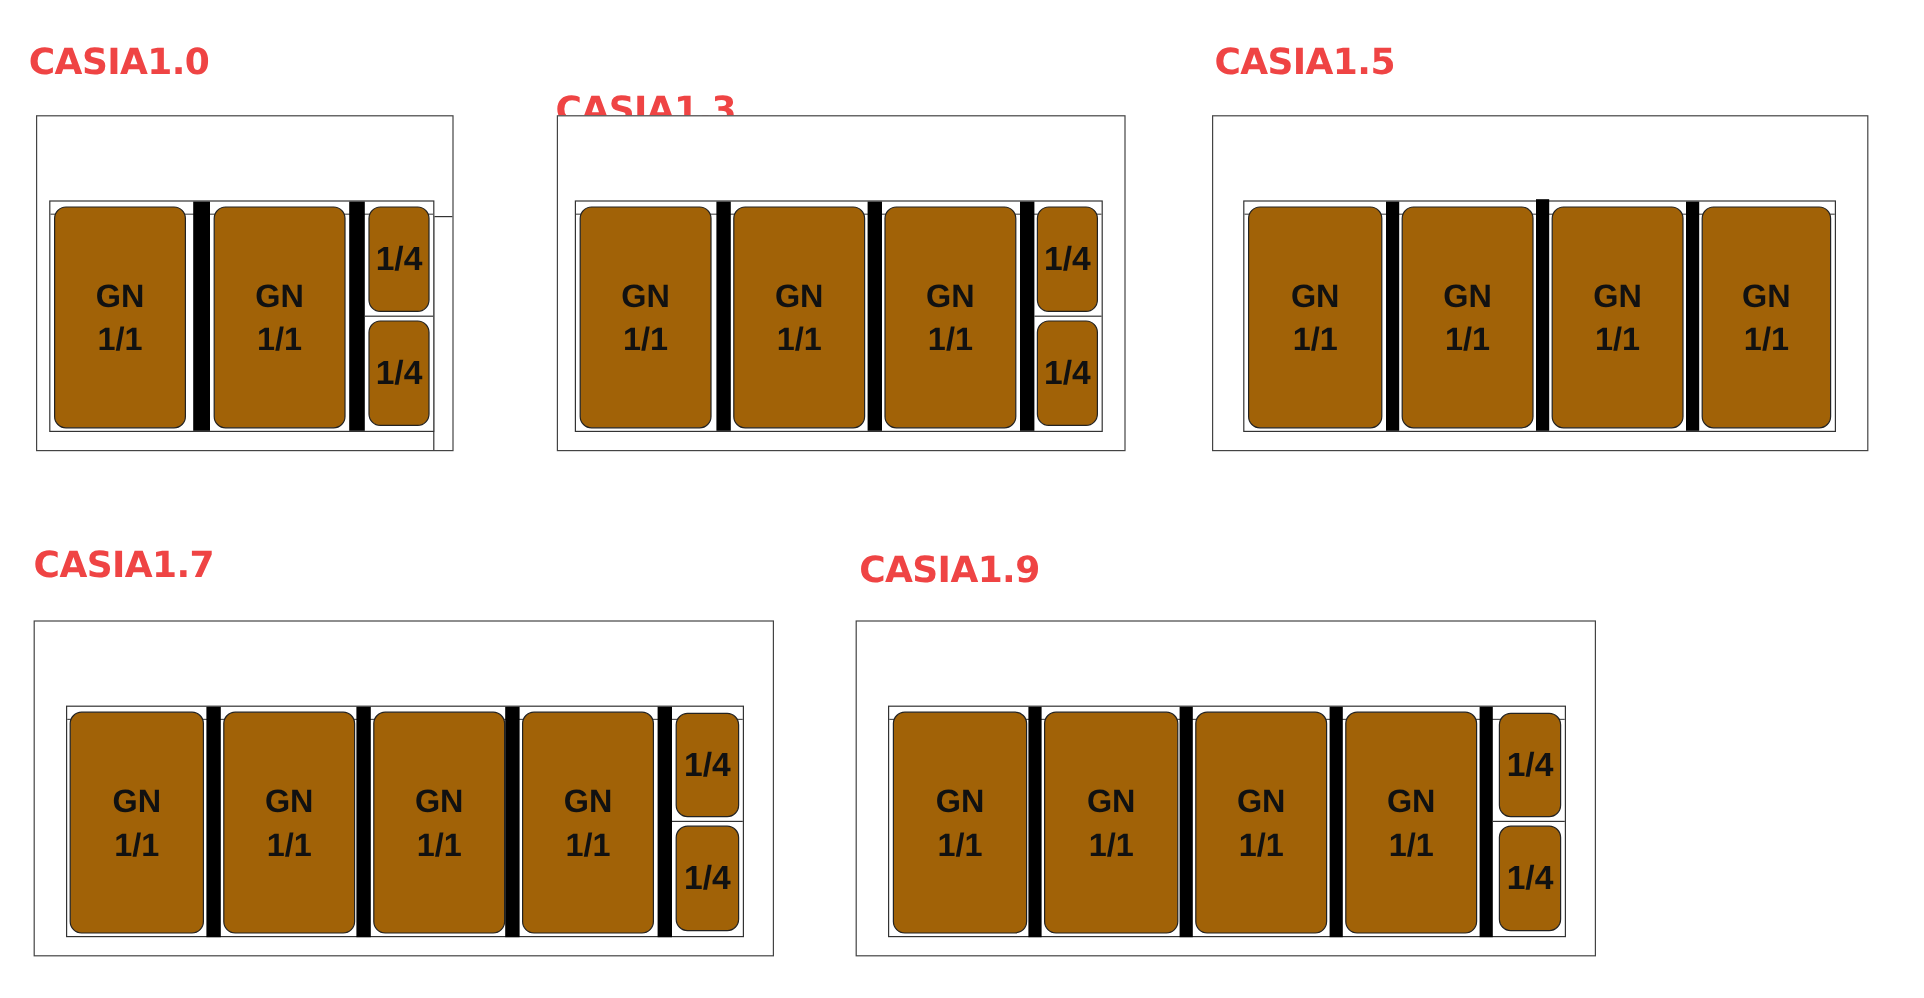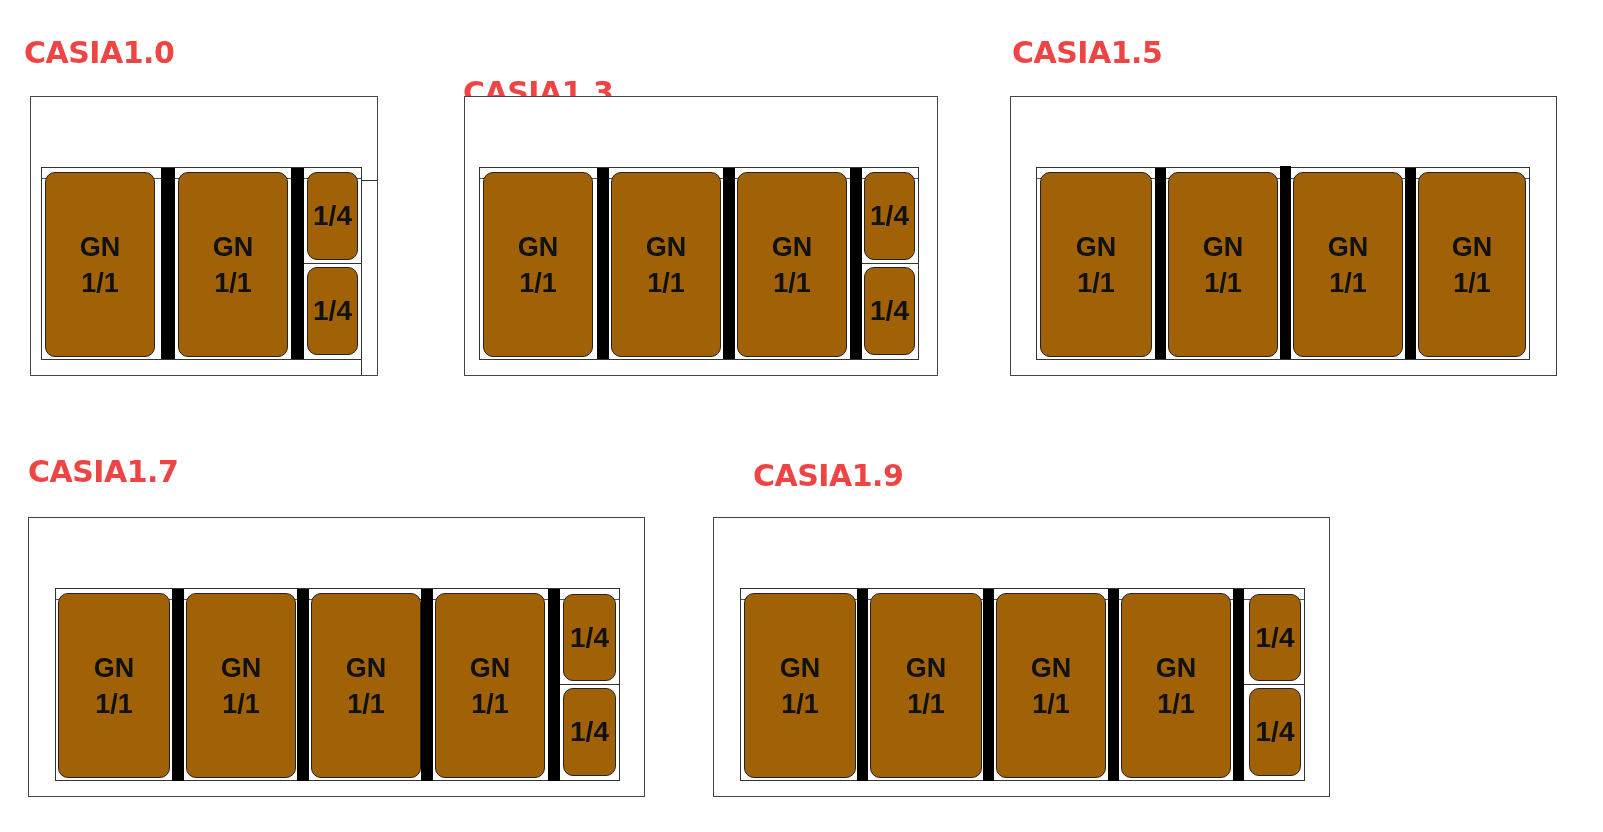--- a/index.html
+++ b/index.html
@@ -133,21 +133,21 @@
   <div class="qsep" style="left:560px;top:684px;width:59px;"></div>
   <div class="pan quarter" style="left:563px;top:594px;width:53px;height:87px;">
     <span class="l1">1/4</span>
   </div>
   <div class="pan quarter" style="left:563px;top:688px;width:53px;height:88px;">
     <span class="l1">1/4</span>
   </div>
 </div>
 
 <div>
-  <div class="title" style="left:753px;top:461px;">CASIA1.9</div>
+  <div class="title" style="left:716px;top:461px;">CASIA1.9</div>
   <div class="outer" style="left:713px;top:517px;width:617px;height:280px;"></div>
   <div class="tray" style="left:740px;top:588px;width:565px;height:193px;">
     <div class="rim"></div>
   </div>
   <div class="pan" style="left:744px;top:593px;width:112px;height:185px;">
     <span class="l1">GN</span>
     <span class="l2">1/1</span>
   </div>
   <div class="divider" style="left:857px;top:589px;width:11px;height:192px;"></div>
   <div class="pan" style="left:870px;top:593px;width:112px;height:185px;">

